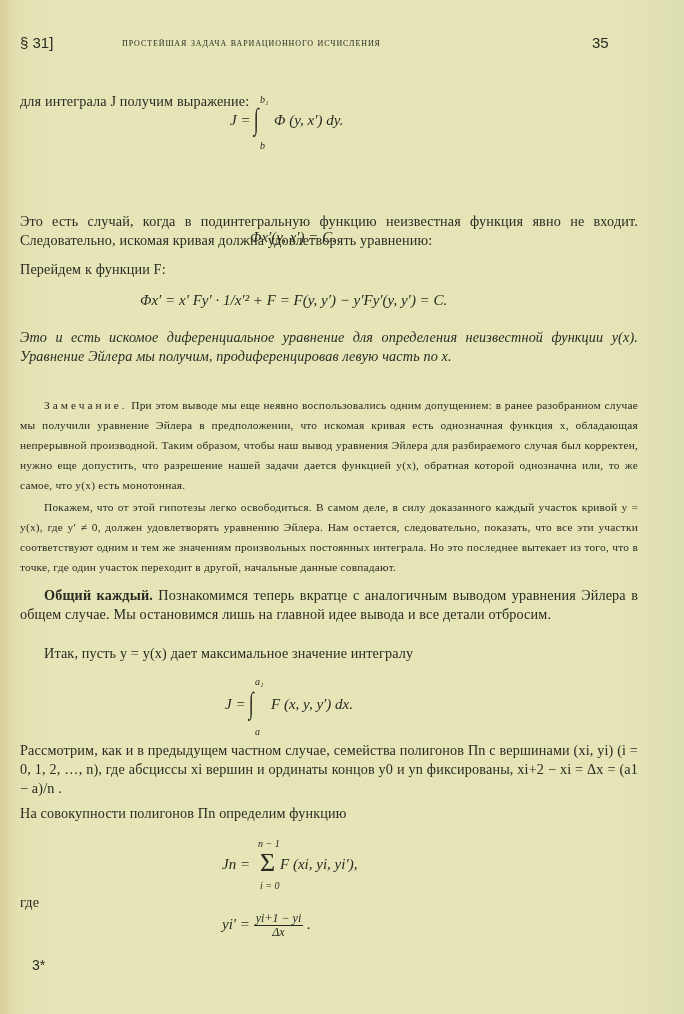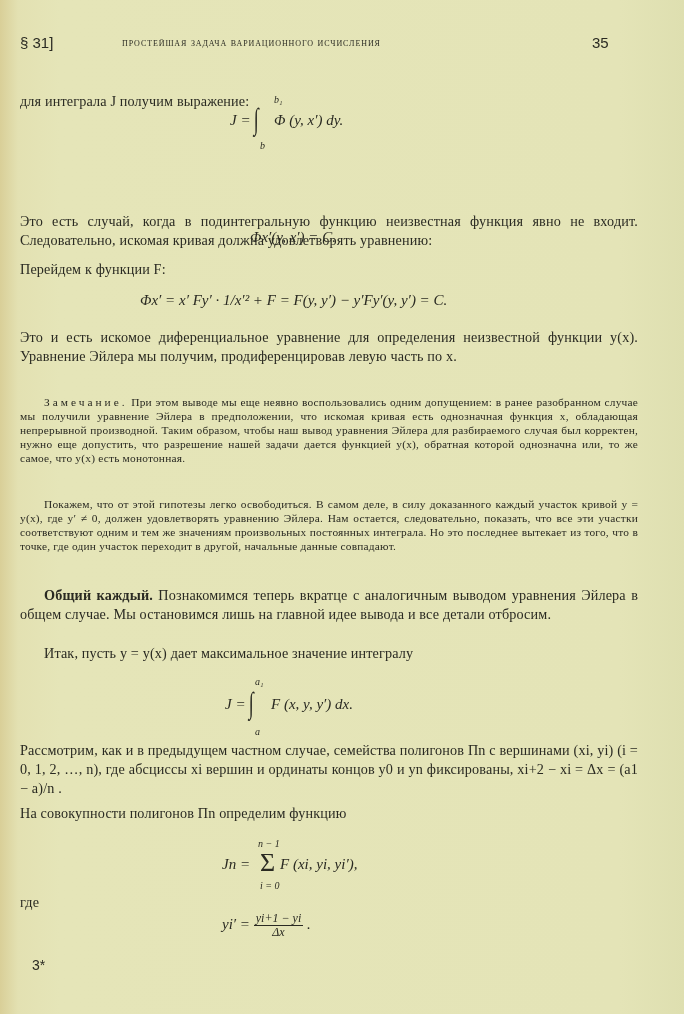--- a/index.html
+++ b/index.html
@@ -11,21 +11,21 @@
     color: #2a2a22;
     position: relative;
   }
   .page { position: absolute; left: 0; top: 0; width: 684px; height: 1014px; }
   .abs { position: absolute; }
   .header { top: 34px; left: 20px; width: 600px; height: 20px; font-size: 15px; }
   .hdr-sec { position: absolute; left: 0; top: 0; font-family: "Liberation Sans", sans-serif; font-size: 15px; }
   .hdr-title { position: absolute; left: 102px; top: 2px; font-size: 11px; letter-spacing: 0.9px; font-variant: small-caps; text-transform: lowercase; }
   .hdr-page { position: absolute; left: 572px; top: 0; font-family: "Liberation Sans", sans-serif; font-size: 15px; }
   .p { font-size: 14.2px; line-height: 19px; letter-spacing: 0.15px; text-align: justify; text-align-last: left; width: 618px; left: 20px; }
-  .small { font-size: 11.4px; line-height: 14px; letter-spacing: 0.2px; width: 618px; left: 20px; text-align: justify; }
+  .small { font-size: 11.4px; line-height: 20px; letter-spacing: 0.2px; width: 618px; left: 20px; text-align: justify; }
   .indent { text-indent: 24px; }
   .formula { font-size: 15px; font-style: italic; white-space: nowrap; }
   .int { font-size: 30px; font-style: italic; line-height: 1; display: inline-block; transform: scaleX(0.6); }
   .lim { position: absolute; font-size: 10px; font-style: italic; }
   .spaced { letter-spacing: 3px; }
   .bold { font-weight: bold; }
   .frac { display: inline-block; vertical-align: middle; text-align: center; font-size: 12px; }
   .frac .num { display: block; border-bottom: 1px solid #2a2a22; padding: 0 2px; line-height: 13px; }
   .frac .den { display: block; line-height: 13px; }
   .footer { left: 32px; top: 957px; font-size: 14px; font-family: "Liberation Sans", sans-serif; }
@@ -39,34 +39,34 @@
     <span class="hdr-sec">§ 31]</span>
     <span class="hdr-title">ПРОСТЕЙШАЯ ЗАДАЧА ВАРИАЦИОННОГО ИСЧИСЛЕНИЯ</span>
     <span class="hdr-page">35</span>
   </div>
 
   <div class="abs p" style="top:72px;margin-top:20px;">для интеграла J получим выражение:</div>
 
   <div class="abs formula" style="left:230px; top:98px; width:200px; height:60px;">
     <span style="position:absolute; left:0; top:14px;">J =</span>
     <span class="int" style="position:absolute; left:22px; top:6px;">∫</span>
-    <span class="lim" style="left:44px; top:-4px;">b₁</span>
+    <span class="lim" style="left:30px; top:-4px;">b₁</span>
     <span class="lim" style="left:30px; top:42px;">b</span>
     <span style="position:absolute; left:44px; top:14px;">Φ (y, x′) dy.</span>
   </div>
 
   <div class="abs p" style="top:165px;margin-top:47px;">Это есть случай, когда в подинтегральную функцию неизвестная функция явно не входит. Следовательно, искомая кривая должна удовлетворять уравнению:</div>
 
   <div class="abs formula" style="left:250px; top:229px;">Φx′(y, x′) = C.</div>
 
   <div class="abs p" style="top:260px;">Перейдем к функции F:</div>
 
   <div class="abs formula" style="left:140px; top:292px;">Φx′ = x′ Fy′ · 1/x′² + F = F(y, y′) − y′Fy′(y, y′) = C.</div>
 
-  <div class="abs p" style="top:328px;">Это и есть искомое диференциальное уравнение для определения неизвестной функции y(x). Уравнение Эйлера мы получим, продиференцировав левую часть по x.</div>
+  <div class="abs p" style="top:328px;font-style:italic;">Это и есть искомое диференциальное уравнение для определения неизвестной функции y(x). Уравнение Эйлера мы получим, продиференцировав левую часть по x.</div>
 
   <div class="abs small indent" style="top:395px;">
     <span class="spaced">Замечание.</span>
     <span>При этом выводе мы еще неявно воспользовались одним допущением: в ранее разобранном случае мы получили уравнение Эйлера в предположении, что искомая кривая есть однозначная функция x, обладающая непрерывной производной. Таким образом, чтобы наш вывод уравнения Эйлера для разбираемого случая был корректен, нужно еще допустить, что разрешение нашей задачи дается функцией y(x), обратная которой однозначна или, то же самое, что y(x) есть монотонная.</span>
   </div>
 
   <div class="abs small indent" style="top:497px;">Покажем, что от этой гипотезы легко освободиться. В самом деле, в силу доказанного каждый участок кривой y = y(x), где y′ ≠ 0, должен удовлетворять уравнению Эйлера. Нам остается, следовательно, показать, что все эти участки соответствуют одним и тем же значениям произвольных постоянных интеграла. Но это последнее вытекает из того, что в точке, где один участок переходит в другой, начальные данные совпадают.</div>
 
   <div class="abs p indent" style="top:586px;">
     <span class="bold">Общий каждый.</span>

